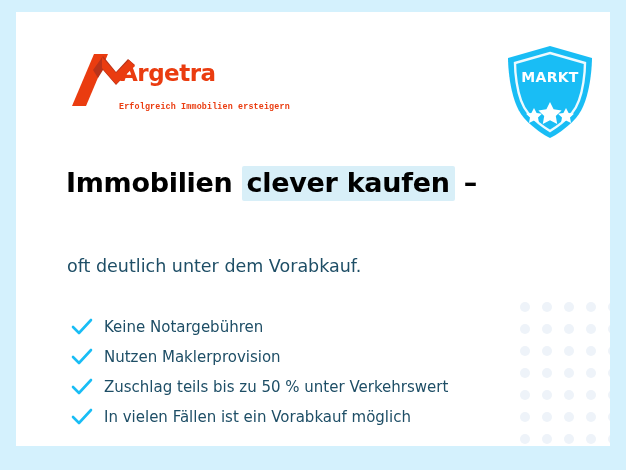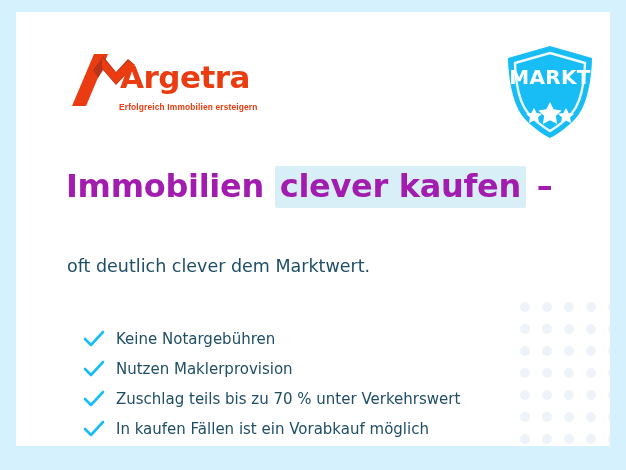--- a/index.html
+++ b/index.html
@@ -63,32 +63,32 @@
     left: 0;
     top: 0;
     width: 66px;
     height: 52px;
   }
   .logo-word {
     position: absolute;
     left: 48px;
     top: 8px;
     font-family: "DejaVu Sans", sans-serif;
-    font-size: 31px;
+    font-size: 23px;
     font-weight: 700;
     color: #ea3c10;
     letter-spacing: -0.5px;
     line-height: 1;
     white-space: nowrap;
   }
   .logo-tagline {
     position: absolute;
     left: 1px;
     top: 48px;
-    font-family: Liberation Sans, sans-serif;
+    font-family: Liberation Mono, monospace;
     font-size: 8.4px;
     font-weight: 700;
     color: #ea3c10;
     letter-spacing: 0.15px;
     white-space: nowrap;
     padding-left: 46px;
   }
 
   
   .badge {
@@ -100,37 +100,37 @@
   }
   .badge-text {
     position: absolute;
     left: 0;
     top: 26px;
     width: 92px;
     text-align: center;
     color: #ffffff;
     font-family: "DejaVu Sans", sans-serif;
     font-weight: 700;
-    font-size: 20px;
+    font-size: 14px;
     line-height: 15px;
     letter-spacing: 0.3px;
   }
   .badge-text span { display: block; }
 
   
   .headline {
     position: absolute;
     left: 50px;
     top: 134px;
     width: 470px;
     font-family: "DejaVu Sans", sans-serif;
     font-weight: 700;
-    font-size: 32px;
+    font-size: 27px;
     line-height: 38px;
-    color: #a21caf;
+    color: #000000;
     letter-spacing: -0.3px;
   }
   .hl-line { display: block; white-space: nowrap; }
   .hl-mark {
     background: #d8eff8;
     padding: 1px 5px 3px 5px;
     border-radius: 2px;
   }
 
   
@@ -244,24 +244,24 @@
       <div class="badge-text">
         <span>MARKT</span>
       </div>
     </div>
 
     <h1 class="headline">
       <span class="hl-line"><span>Immobilien </span><span class="hl-mark">clever kaufen</span><span> –</span></span>
     </h1>
 
     <p class="sub">
-      <span class="sub-line">oft deutlich clever dem Marktwert.</span>
+      <span class="sub-line">oft deutlich unter dem Vorabkauf.</span>
     </p>
 
-    <ul class="bullets" style="list-style:none;margin:16px;padding:0;">
+    <ul class="bullets" style="list-style:none;margin:4px;padding:0;">
       <li class="bullet">
         <span class="bullet-check">
           <svg width="22" height="18" viewBox="0 0 22 18" xmlns="http://www.w3.org/2000/svg">
             <polyline points="2,9 8,15 20,2" fill="none" stroke="#19bdf5" stroke-width="2.6" stroke-linecap="round" stroke-linejoin="round"></polyline>
           </svg>
         </span>
         <span class="bullet-label">Keine Notargebühren</span>
       </li>
       <li class="bullet">
         <span class="bullet-check">
@@ -270,26 +270,26 @@
           </svg>
         </span>
         <span class="bullet-label">Nutzen Maklerprovision</span>
       </li>
       <li class="bullet">
         <span class="bullet-check">
           <svg width="22" height="18" viewBox="0 0 22 18" xmlns="http://www.w3.org/2000/svg">
             <polyline points="2,9 8,15 20,2" fill="none" stroke="#19bdf5" stroke-width="2.6" stroke-linecap="round" stroke-linejoin="round"></polyline>
           </svg>
         </span>
-        <span class="bullet-label">Zuschlag teils bis zu 70 % unter Verkehrswert</span>
-      </li>
-      <li class="bullet">
-        <span class="bullet-check">
-          <svg width="22" height="18" viewBox="0 0 22 18" xmlns="http://www.w3.org/2000/svg">
-            <polyline points="2,9 8,15 20,2" fill="none" stroke="#19bdf5" stroke-width="2.6" stroke-linecap="round" stroke-linejoin="round"></polyline>
-          </svg>
-        </span>
-        <span class="bullet-label">In kaufen Fällen ist ein Vorabkauf möglich</span>
+        <span class="bullet-label">Zuschlag teils bis zu 50 % unter Verkehrswert</span>
+      </li>
+      <li class="bullet">
+        <span class="bullet-check">
+          <svg width="22" height="18" viewBox="0 0 22 18" xmlns="http://www.w3.org/2000/svg">
+            <polyline points="2,9 8,15 20,2" fill="none" stroke="#19bdf5" stroke-width="2.6" stroke-linecap="round" stroke-linejoin="round"></polyline>
+          </svg>
+        </span>
+        <span class="bullet-label">In vielen Fällen ist ein Vorabkauf möglich</span>
       </li>
     </ul>
 
   </div>
 </div>
 
 </body></html>

